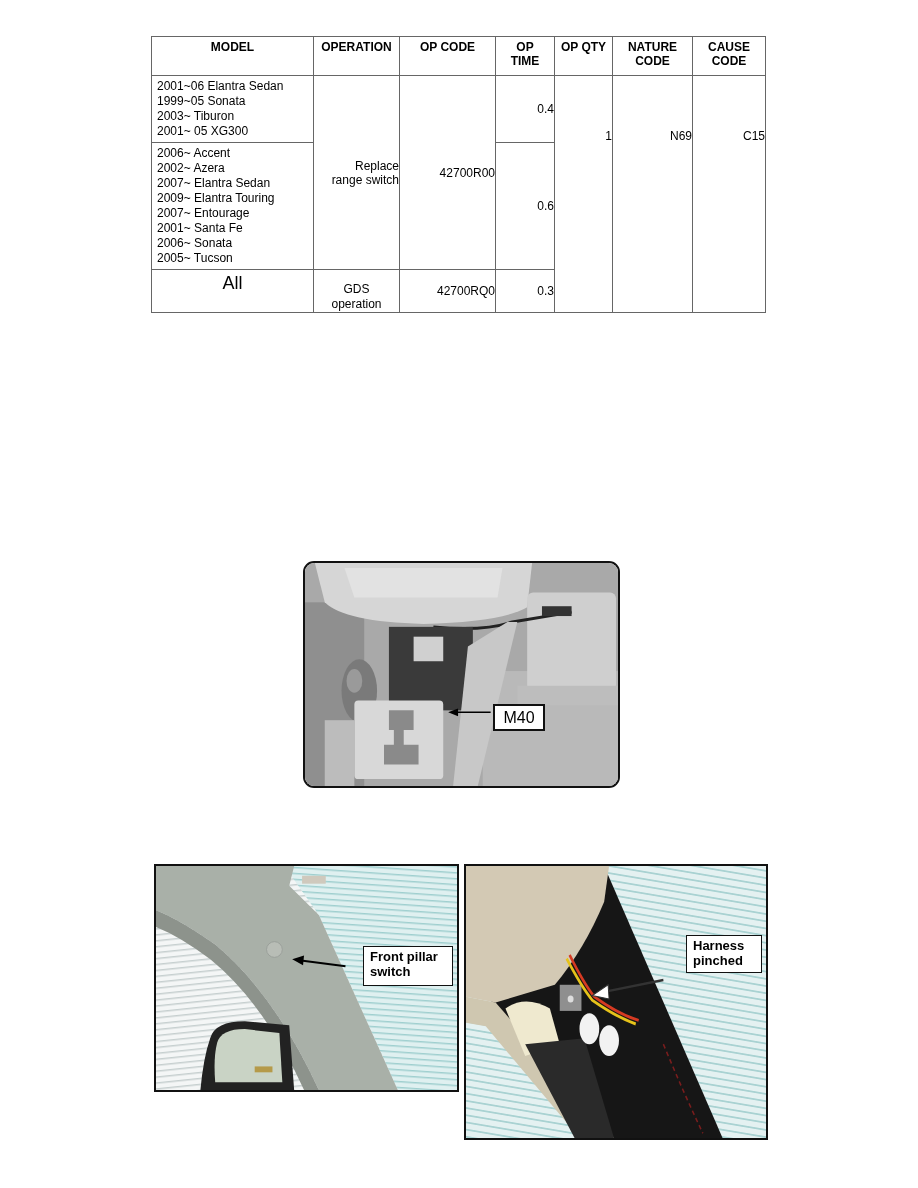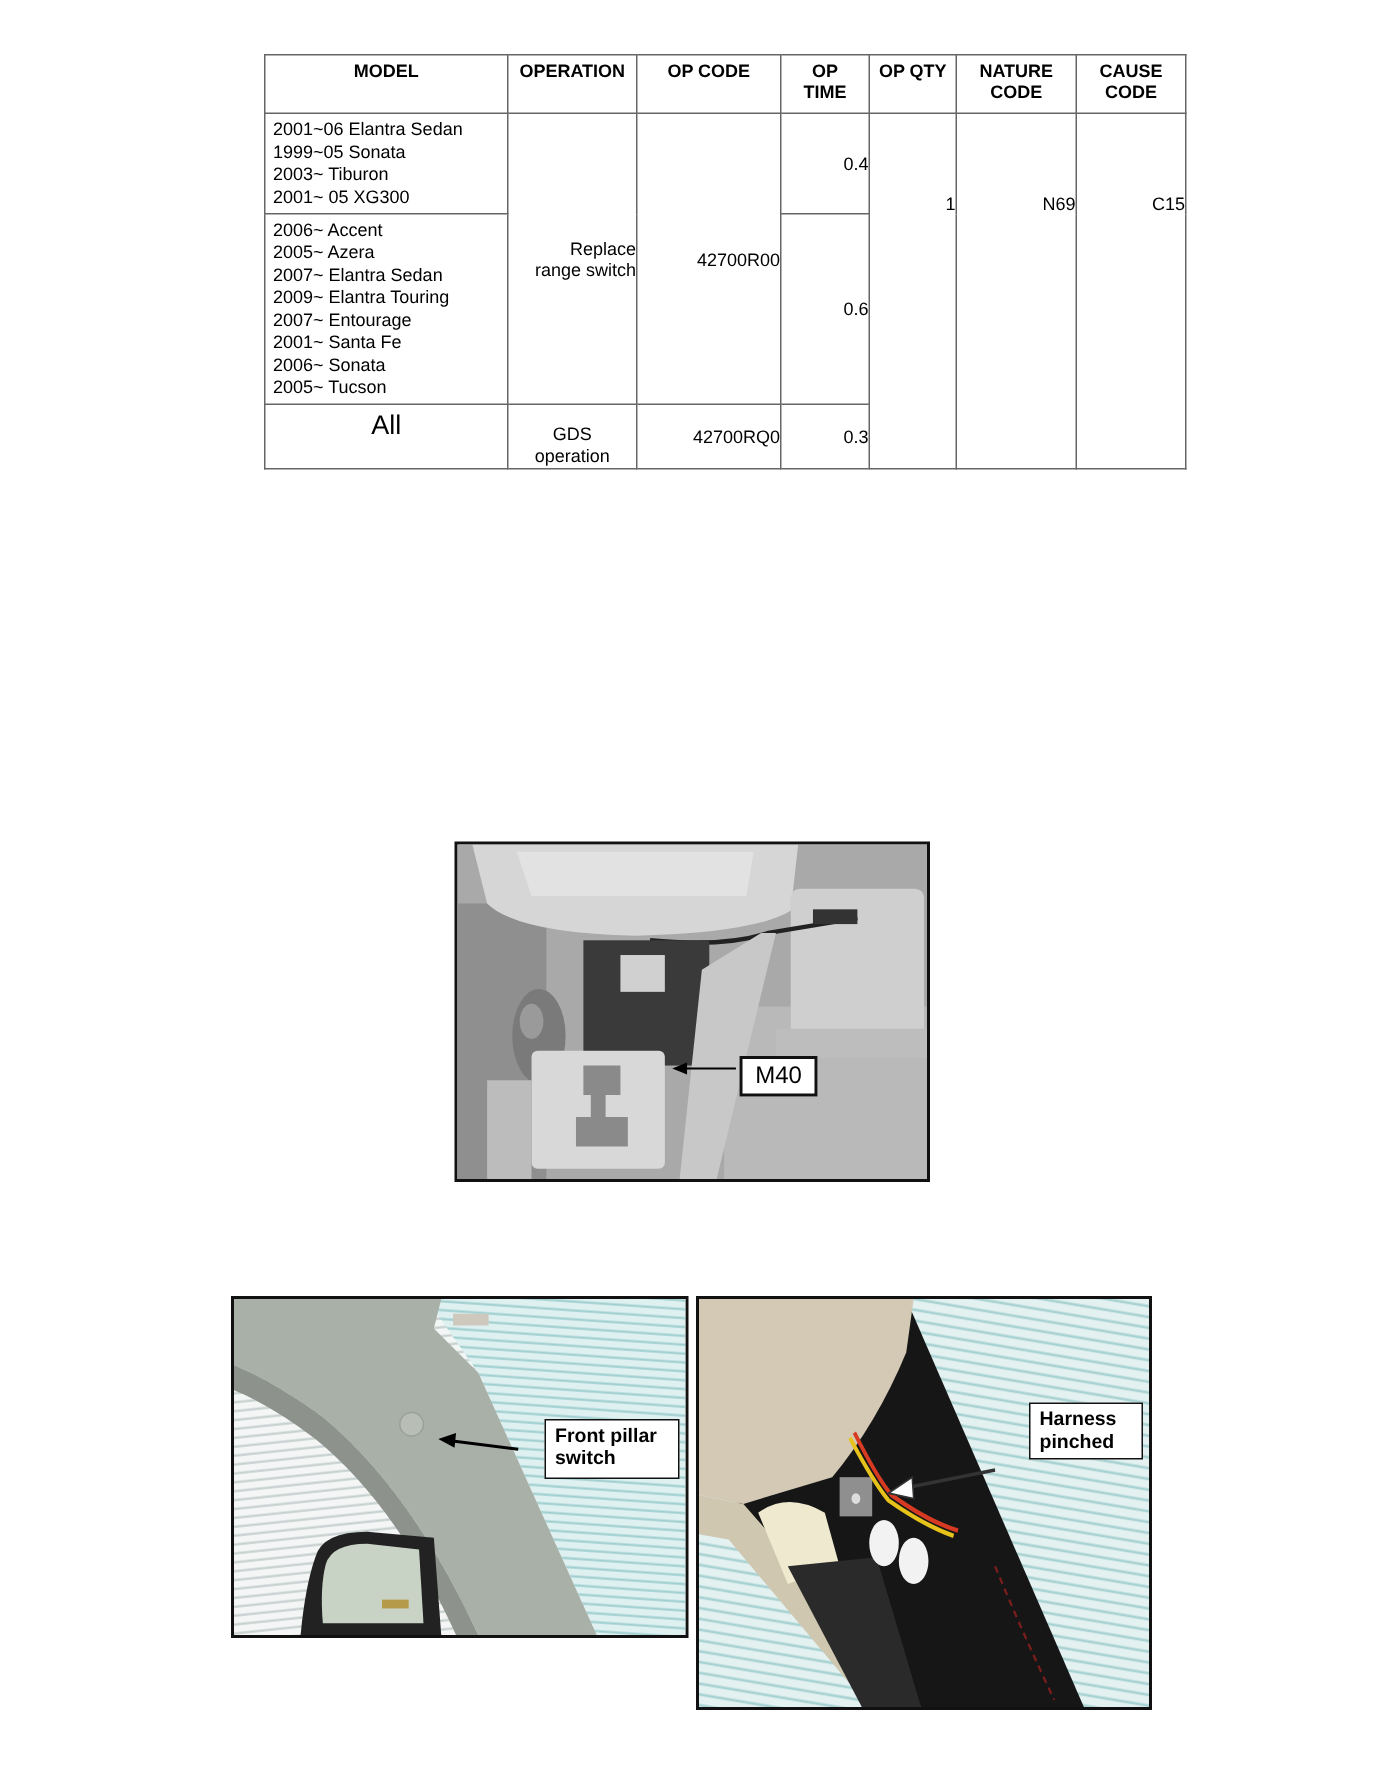--- a/index.html
+++ b/index.html
@@ -1,21 +1,21 @@
 <!DOCTYPE html>
 <html><head>
 <meta charset="utf-8">
 <style>
   html, body { margin: 0; padding: 0; background: #ffffff; }
   body { width: 918px; height: 1188px; position: relative; overflow: hidden;
          font-family: "Liberation Sans", sans-serif; color: #000; }
 
   
   .optable { position: absolute; left: 151px; top: 36px; width: 614px; height: 273px;
-             border-collapse: collapse; table-layout: fixed; font-size: 12px; margin-left: 25px; }
+             border-collapse: collapse; table-layout: fixed; font-size: 12px; }
   .optable td, .optable th { border: 1.5px solid #666; padding: 0; vertical-align: top; }
   .optable th { font-weight: bold; text-align: center; line-height: 14px; padding-top: 3px; height: 35px; font-size: 12px; }
   .optable td.center { text-align: right; vertical-align: middle; }
   .optable td.models { padding: 3px 0 0 5px; line-height: 15px; }
   .optable td.models div { white-space: nowrap; }
   .optable td.all { text-align: center; padding-top: 3px; font-size: 18px; }
   .optable td.gds { text-align: center; line-height: 15px; padding-top: 12px; }
 
   
   .photo { position: absolute; border: 2.5px solid #111; overflow: hidden; box-sizing: border-box; }
@@ -71,21 +71,21 @@
     <td class="center" rowspan="2"><span>42700R00</span></td>
     <td class="center"><span>0.4</span></td>
     <td class="center" rowspan="3" style="vertical-align:top;padding-top:53px"><span>1</span></td>
     <td class="center" rowspan="3" style="vertical-align:top;padding-top:53px"><span>N69</span></td>
     <td class="center" rowspan="3" style="vertical-align:top;padding-top:53px"><span>C15</span></td>
   </tr>
 
   <tr style="height:127px">
     <td class="models">
       <div>2006~ Accent</div>
-      <div>2005~ Azera</div>
+      <div>2002~ Azera</div>
       <div>2007~ Elantra Sedan</div>
       <div>2009~ Elantra Touring</div>
       <div>2007~ Entourage</div>
       <div>2001~ Santa Fe</div>
       <div>2006~ Sonata</div>
       <div>2005~ Tucson</div>
     </td>
     <td class="center"><span>0.6</span></td>
   </tr>
 
@@ -94,21 +94,21 @@
     <td class="gds">
       <div>GDS</div>
       <div>operation</div>
     </td>
     <td class="center"><span>42700RQ0</span></td>
     <td class="center"><span>0.3</span></td>
   </tr>
 </tbody>
   </table>
 
-<div class="photo" style="left:303px;top:561px;width:317px;height:227px;">
+<div class="photo" style="left:303px;top:561px;width:317px;height:227px;border-radius:11px;">
   <svg viewBox="0 0 317 227" preserveAspectRatio="none">
     <rect width="317" height="227" fill="#a9a9a9"></rect>
 
     <rect x="180" y="110" width="137" height="117" fill="#b9b9b9"></rect>
     <rect x="0" y="40" width="60" height="187" fill="#8f8f8f"></rect>
 
     <path d="M10 0 L230 0 L225 45 Q200 60 120 62 Q40 60 20 40 Z" fill="#d6d6d6"></path>
     <path d="M40 5 L200 5 L195 35 L50 35 Z" fill="#e2e2e2"></path>
 
     <rect x="225" y="30" width="90" height="100" rx="6" fill="#cfcfcf"></rect>

